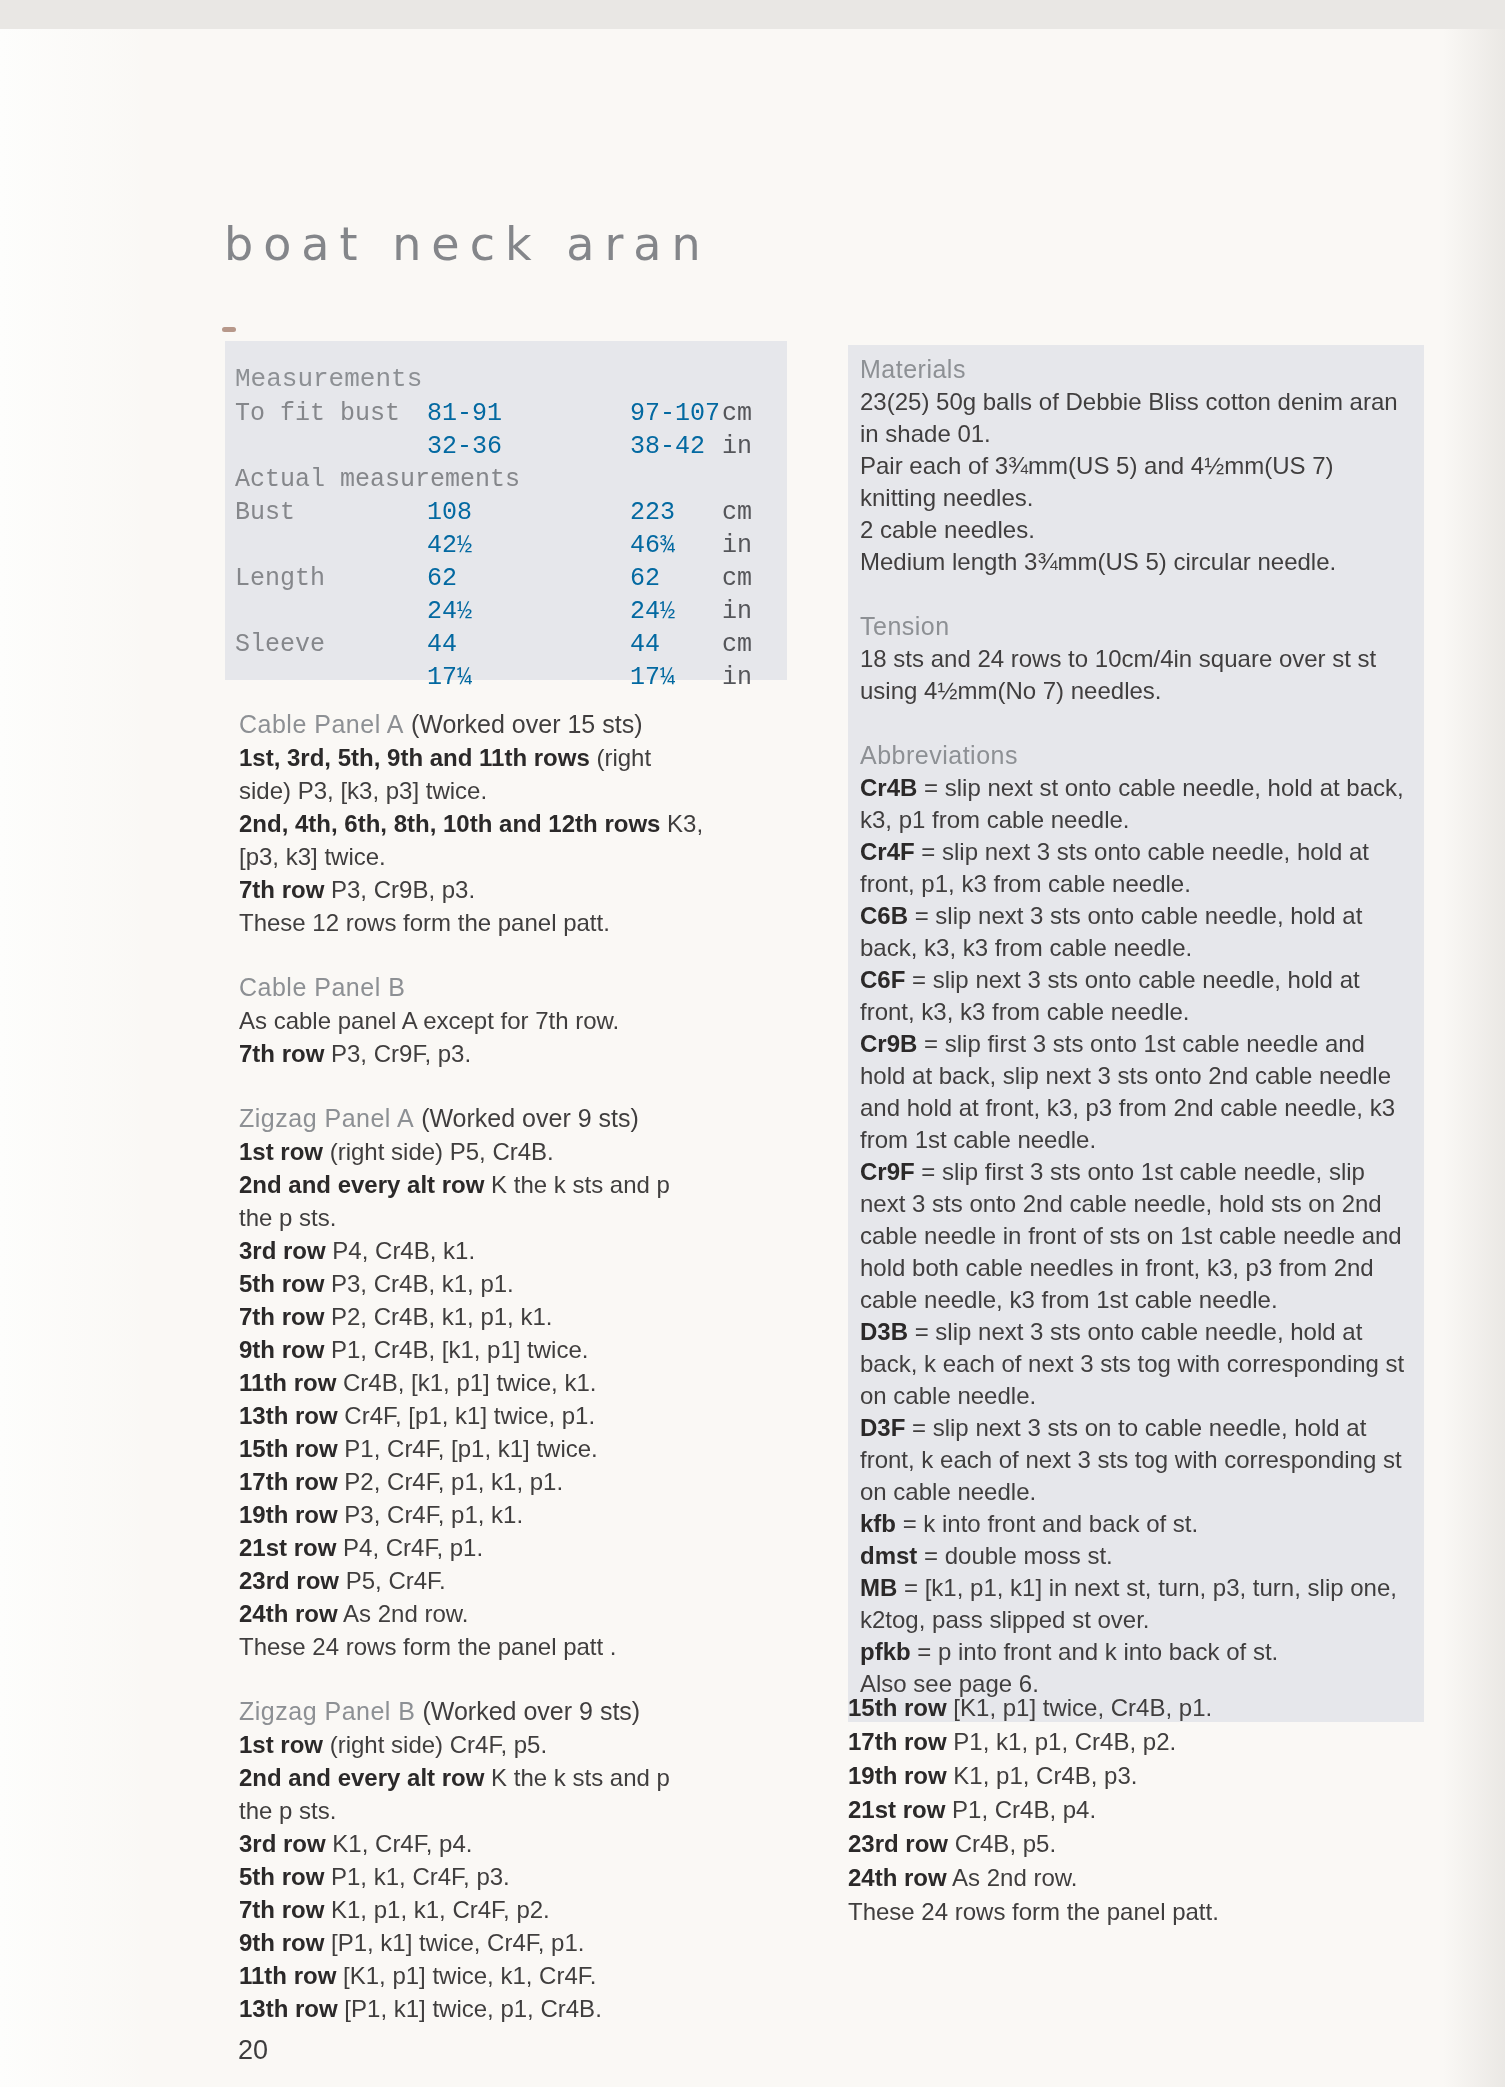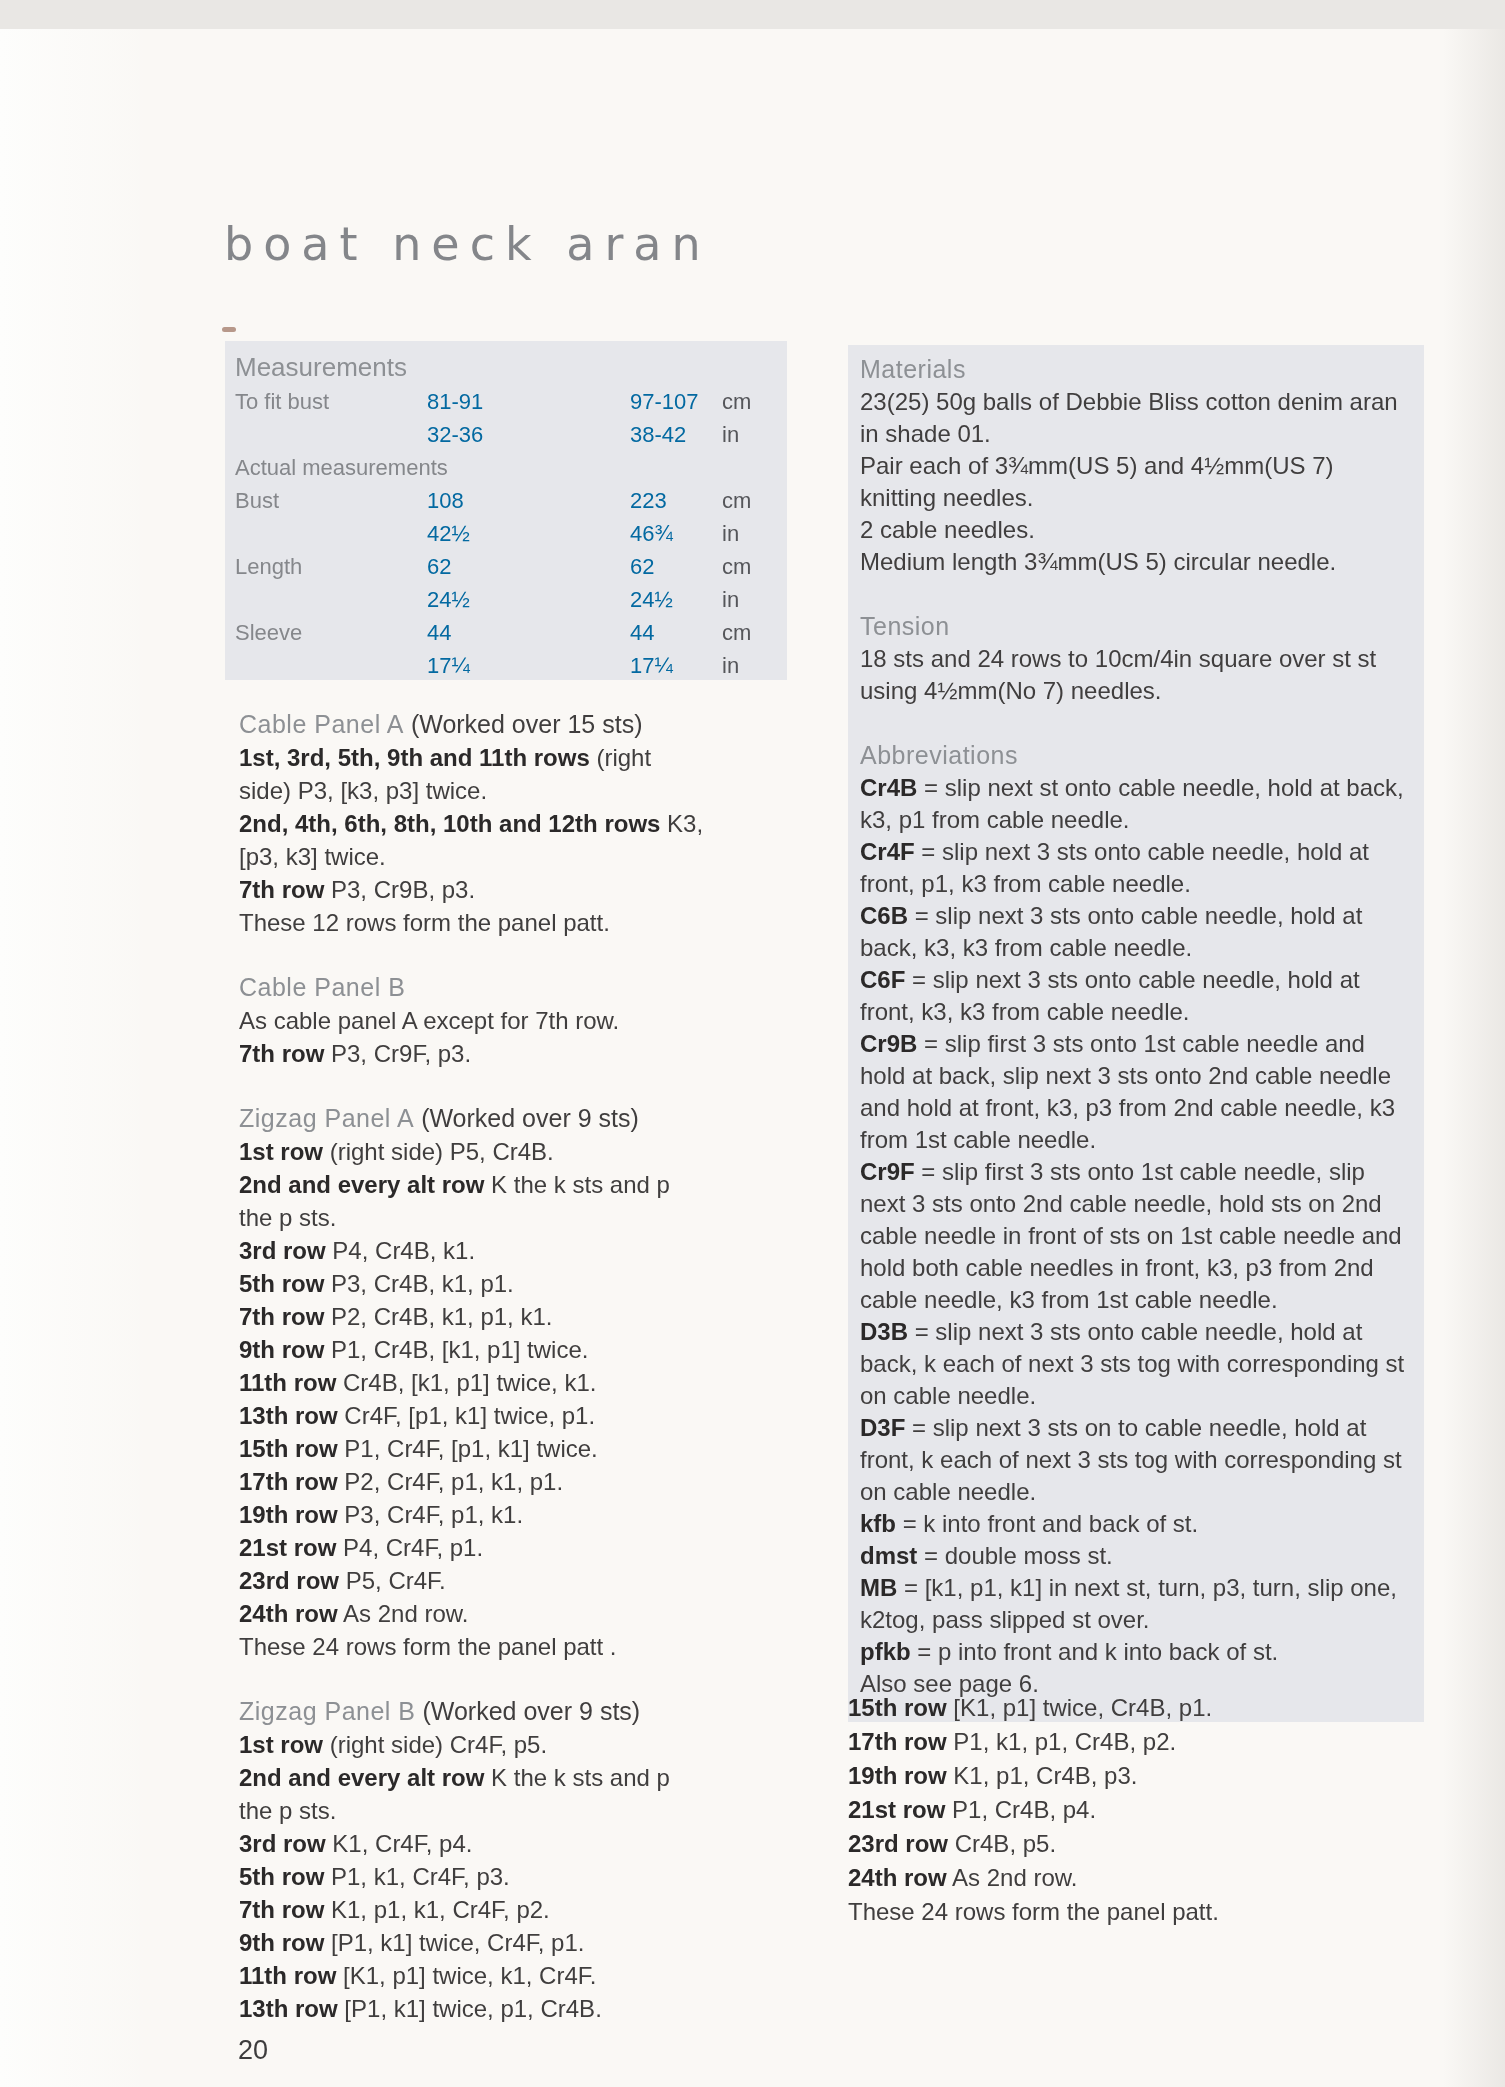--- a/index.html
+++ b/index.html
@@ -28,25 +28,25 @@
     font-family:"DejaVu Sans", sans-serif;
     font-size:46px; letter-spacing:10px; font-weight:400;
     color:#84868a; margin:0;
   }
 
   
   .meas-box {
     position:absolute; left:225px; top:312px;
     width:562px; height:339px;
     background:#e6e7eb;
-    padding:8px 0 0 10px; box-sizing:border-box;
+    padding:20px 0 0 10px; box-sizing:border-box;font-family:Liberation Mono, monospace;
   }
   .box-heading { font-size:26px; line-height:36px; color:#8d9094; }
   .mrow { display:grid; grid-template-columns:192px 203px 92px 56px;
-          font-size:22px; line-height:33px; }
+          font-size:25px; line-height:33px; }
   .mrow .ml { color:#85878b; }
   .mrow .mv { color:#0369a1; }
   .mrow .mu { color:#55565a; }
   .mrow .mspan { grid-column:1 / -1; color:#85878b; }
 
   
   .tline { margin:0; font-size:24px; line-height:33px; color:#403e3e; }
   .blabel { font-weight:700; color:#2b2929; }
   .sec-heading { font-size:25px; line-height:33px; }
   .hname { color:#8d9094; letter-spacing:0.5px; }

